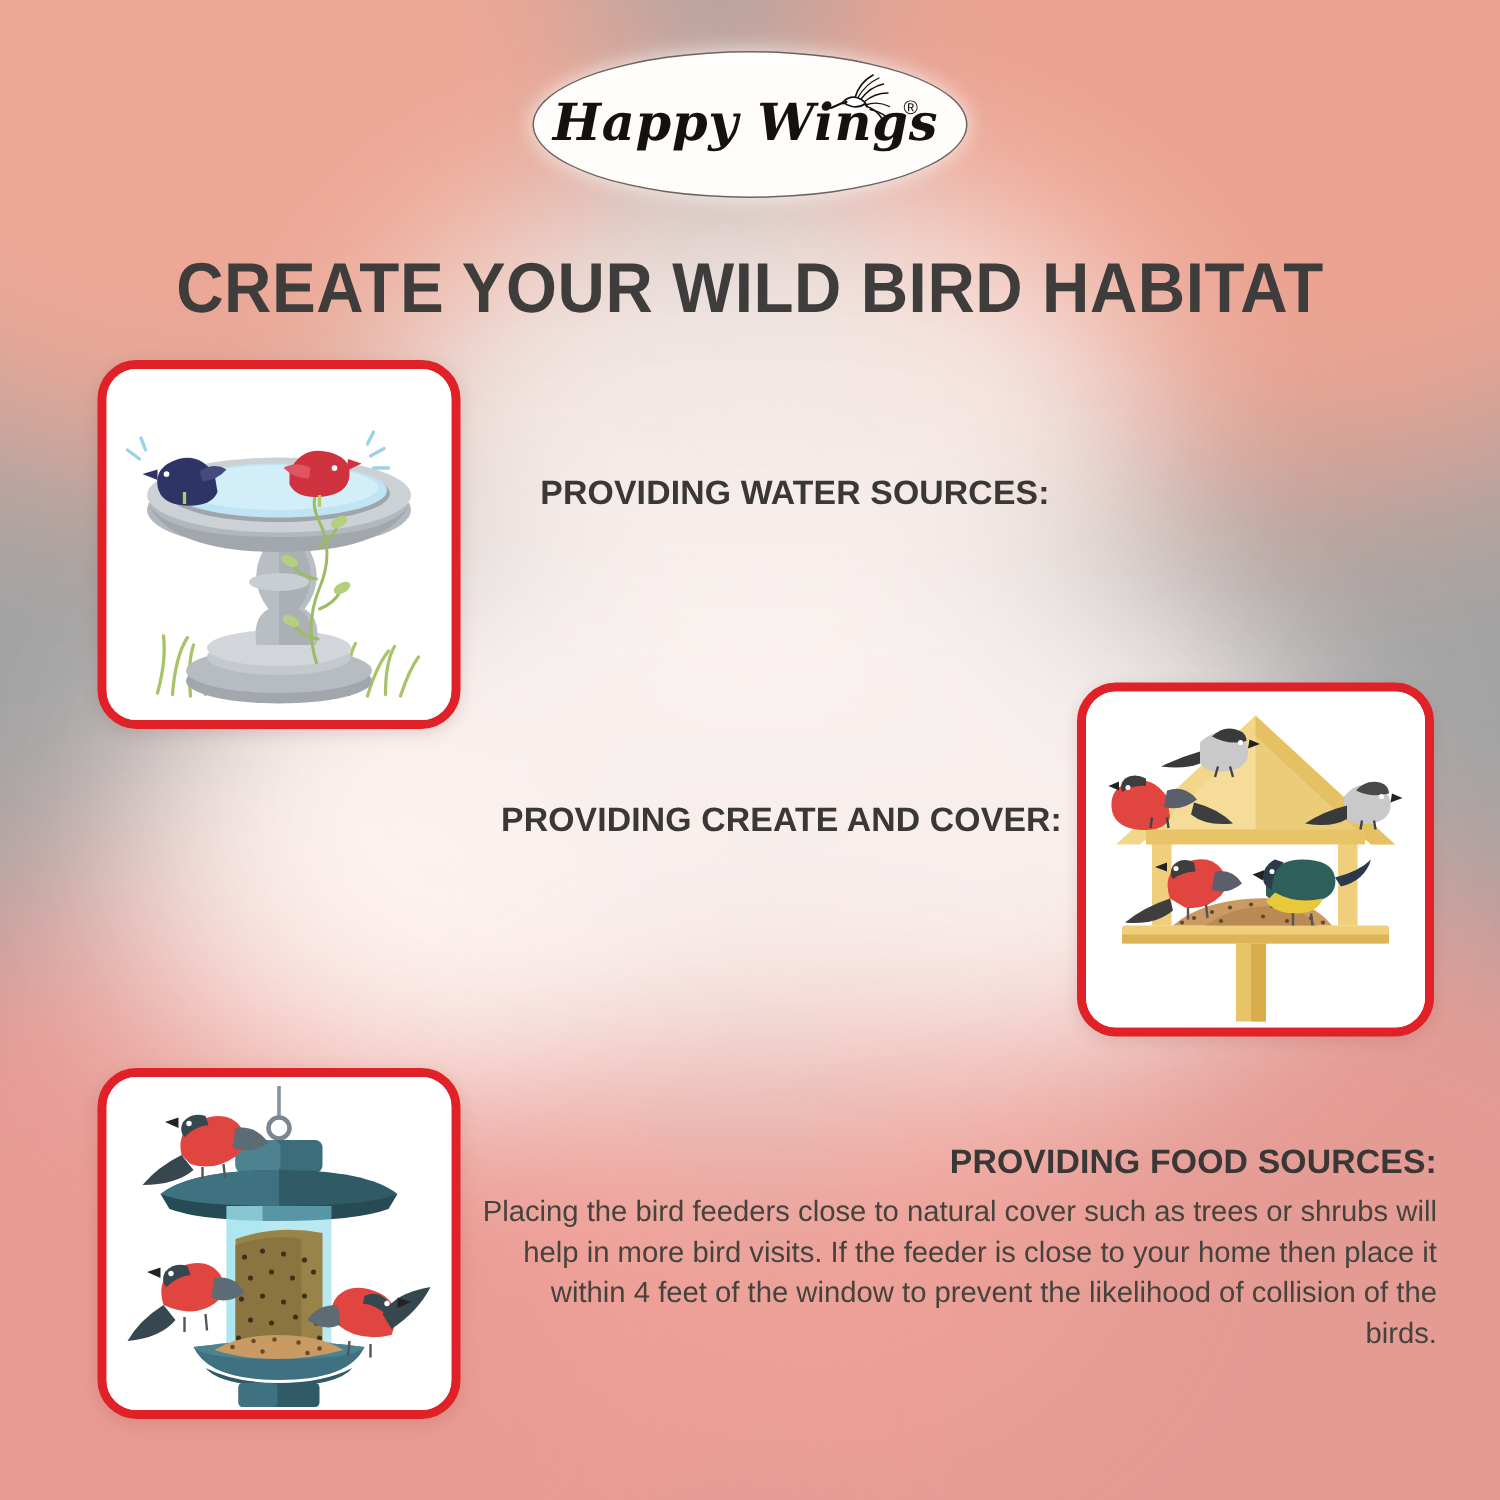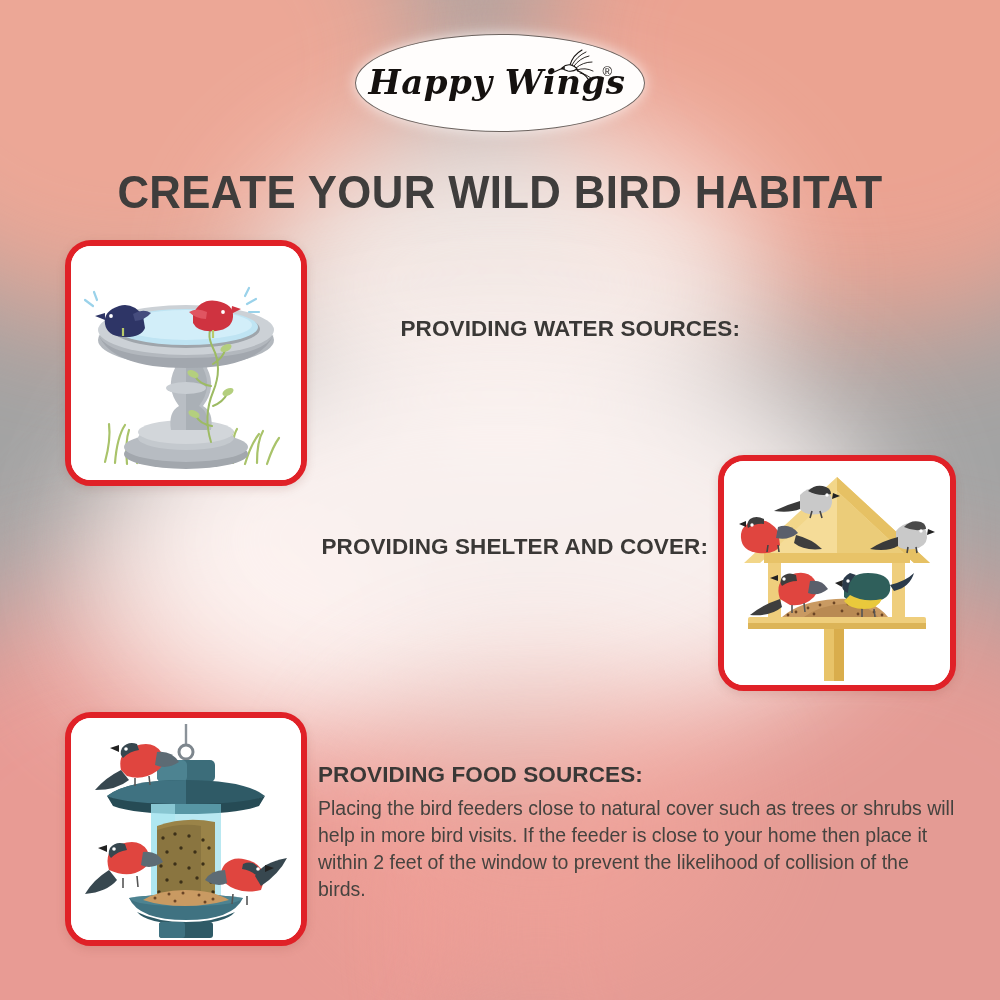--- a/index.html
+++ b/index.html
@@ -97,23 +97,23 @@
     margin-bottom:7px;
     color:#3a3836;
   }
   .block p {
     font-size:19.5px;
     line-height:26.5px;
     color:#46433f;
     font-weight:400;
   }
 
-  #block-water   { left:320px; top:316px; width:420px; text-align:right; }
+  #block-water   { left:320px; top:316px; width:420px; text-align:center; }
   #block-shelter { left:248px; top:534px; width:460px; text-align:right; }
-  #block-food    { left:318px; top:762px; width:640px; text-align:left; }
+  #block-food    { left:318px; top:762px; width:640px; text-align:right; }
   #block-food p  { line-height:27px; }
 </style>
 </head>
 <body>
 
 <div id="poster">
 
   <div class="wash w1"></div>
   <div class="wash w2"></div>
   <div class="wash w3"></div>
@@ -396,21 +396,21 @@
         <path d="M176 178 l0 9 M162 176 l-1 10" stroke="#555" stroke-width="1.6"></path>
       </g>
     </svg>
   </div>
 
   <div class="block" id="block-water">
     <h2>PROVIDING WATER SOURCES:</h2>
   </div>
 
   <div class="block" id="block-shelter">
-    <h2>PROVIDING SHELTER AND COVER:</h2>
+    <h2>PROVIDING CREATE AND COVER:</h2>
   </div>
 
   <div class="block" id="block-food">
     <h2>PROVIDING FOOD SOURCES:</h2>
-    <p>Placing the bird feeders close to natural cover such as trees or shrubs will help in more bird visits. If the feeder is close to your home then place it within 2 feet of the window to prevent the likelihood of collision of the birds.</p>
+    <p>Placing the bird feeders close to natural cover such as trees or shrubs will help in more bird visits. If the feeder is close to your home then place it within 4 feet of the window to prevent the likelihood of collision of the birds.</p>
   </div>
 
 </div>
 
 </body></html>

